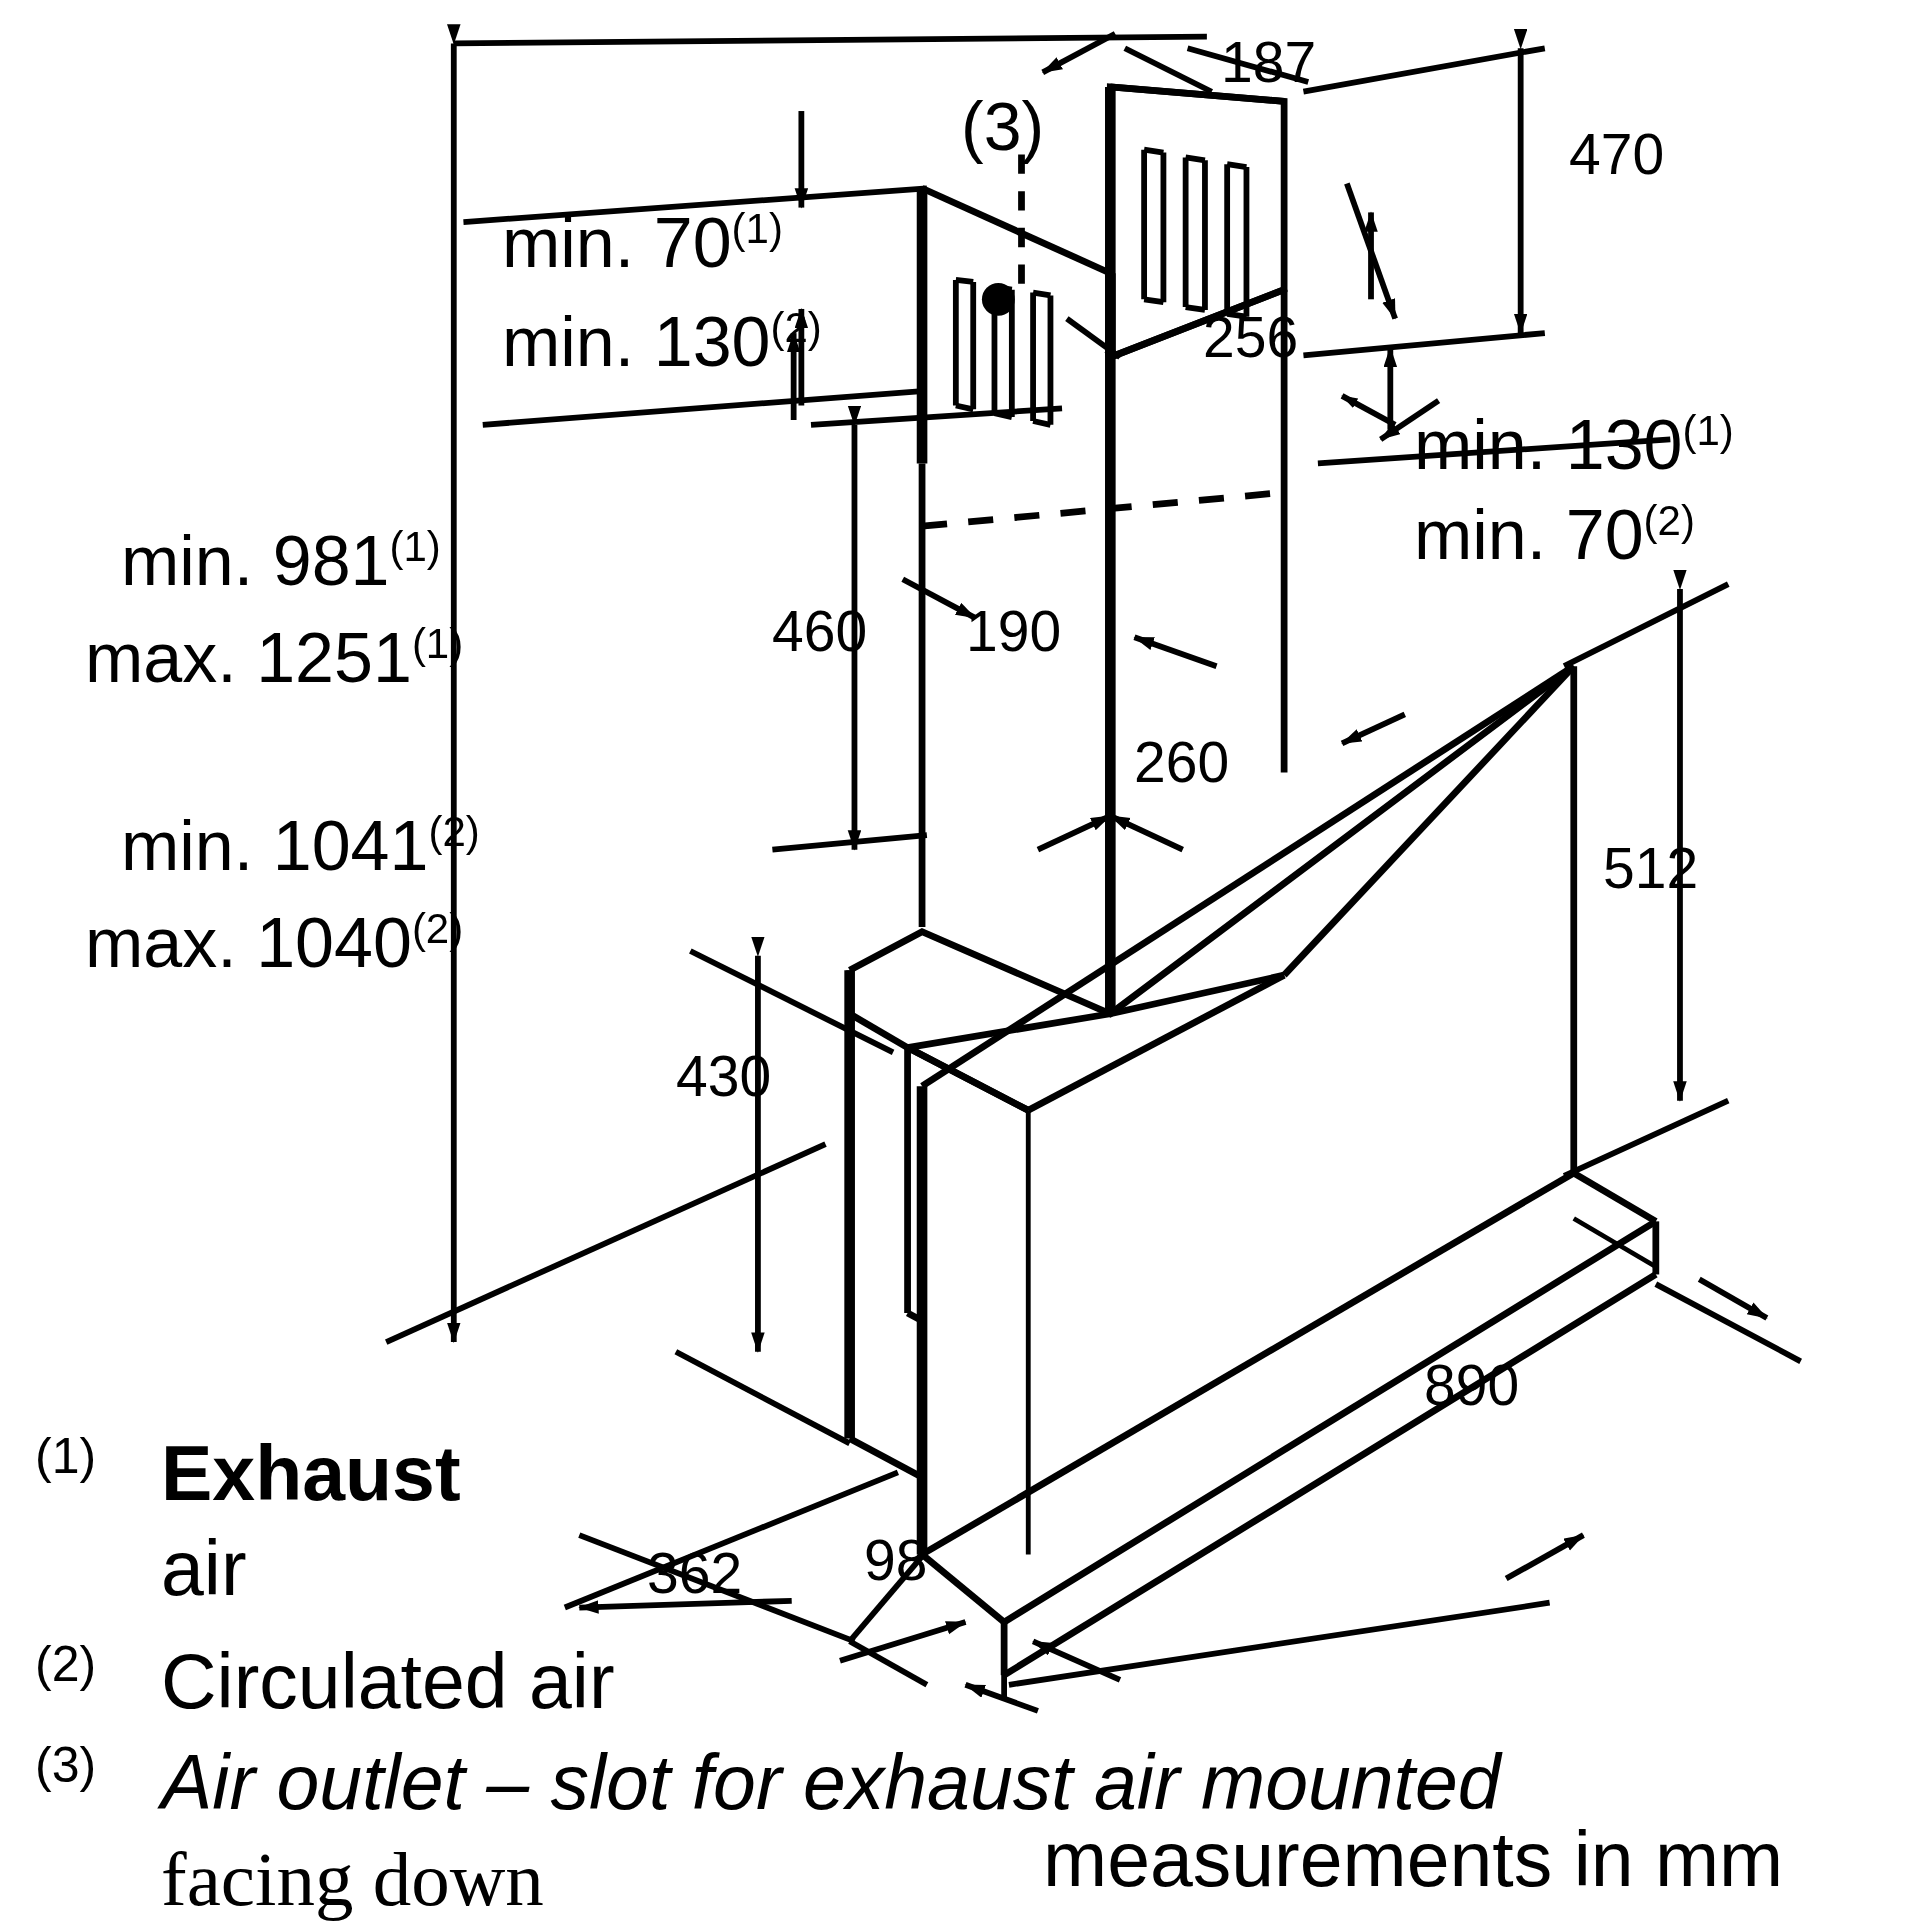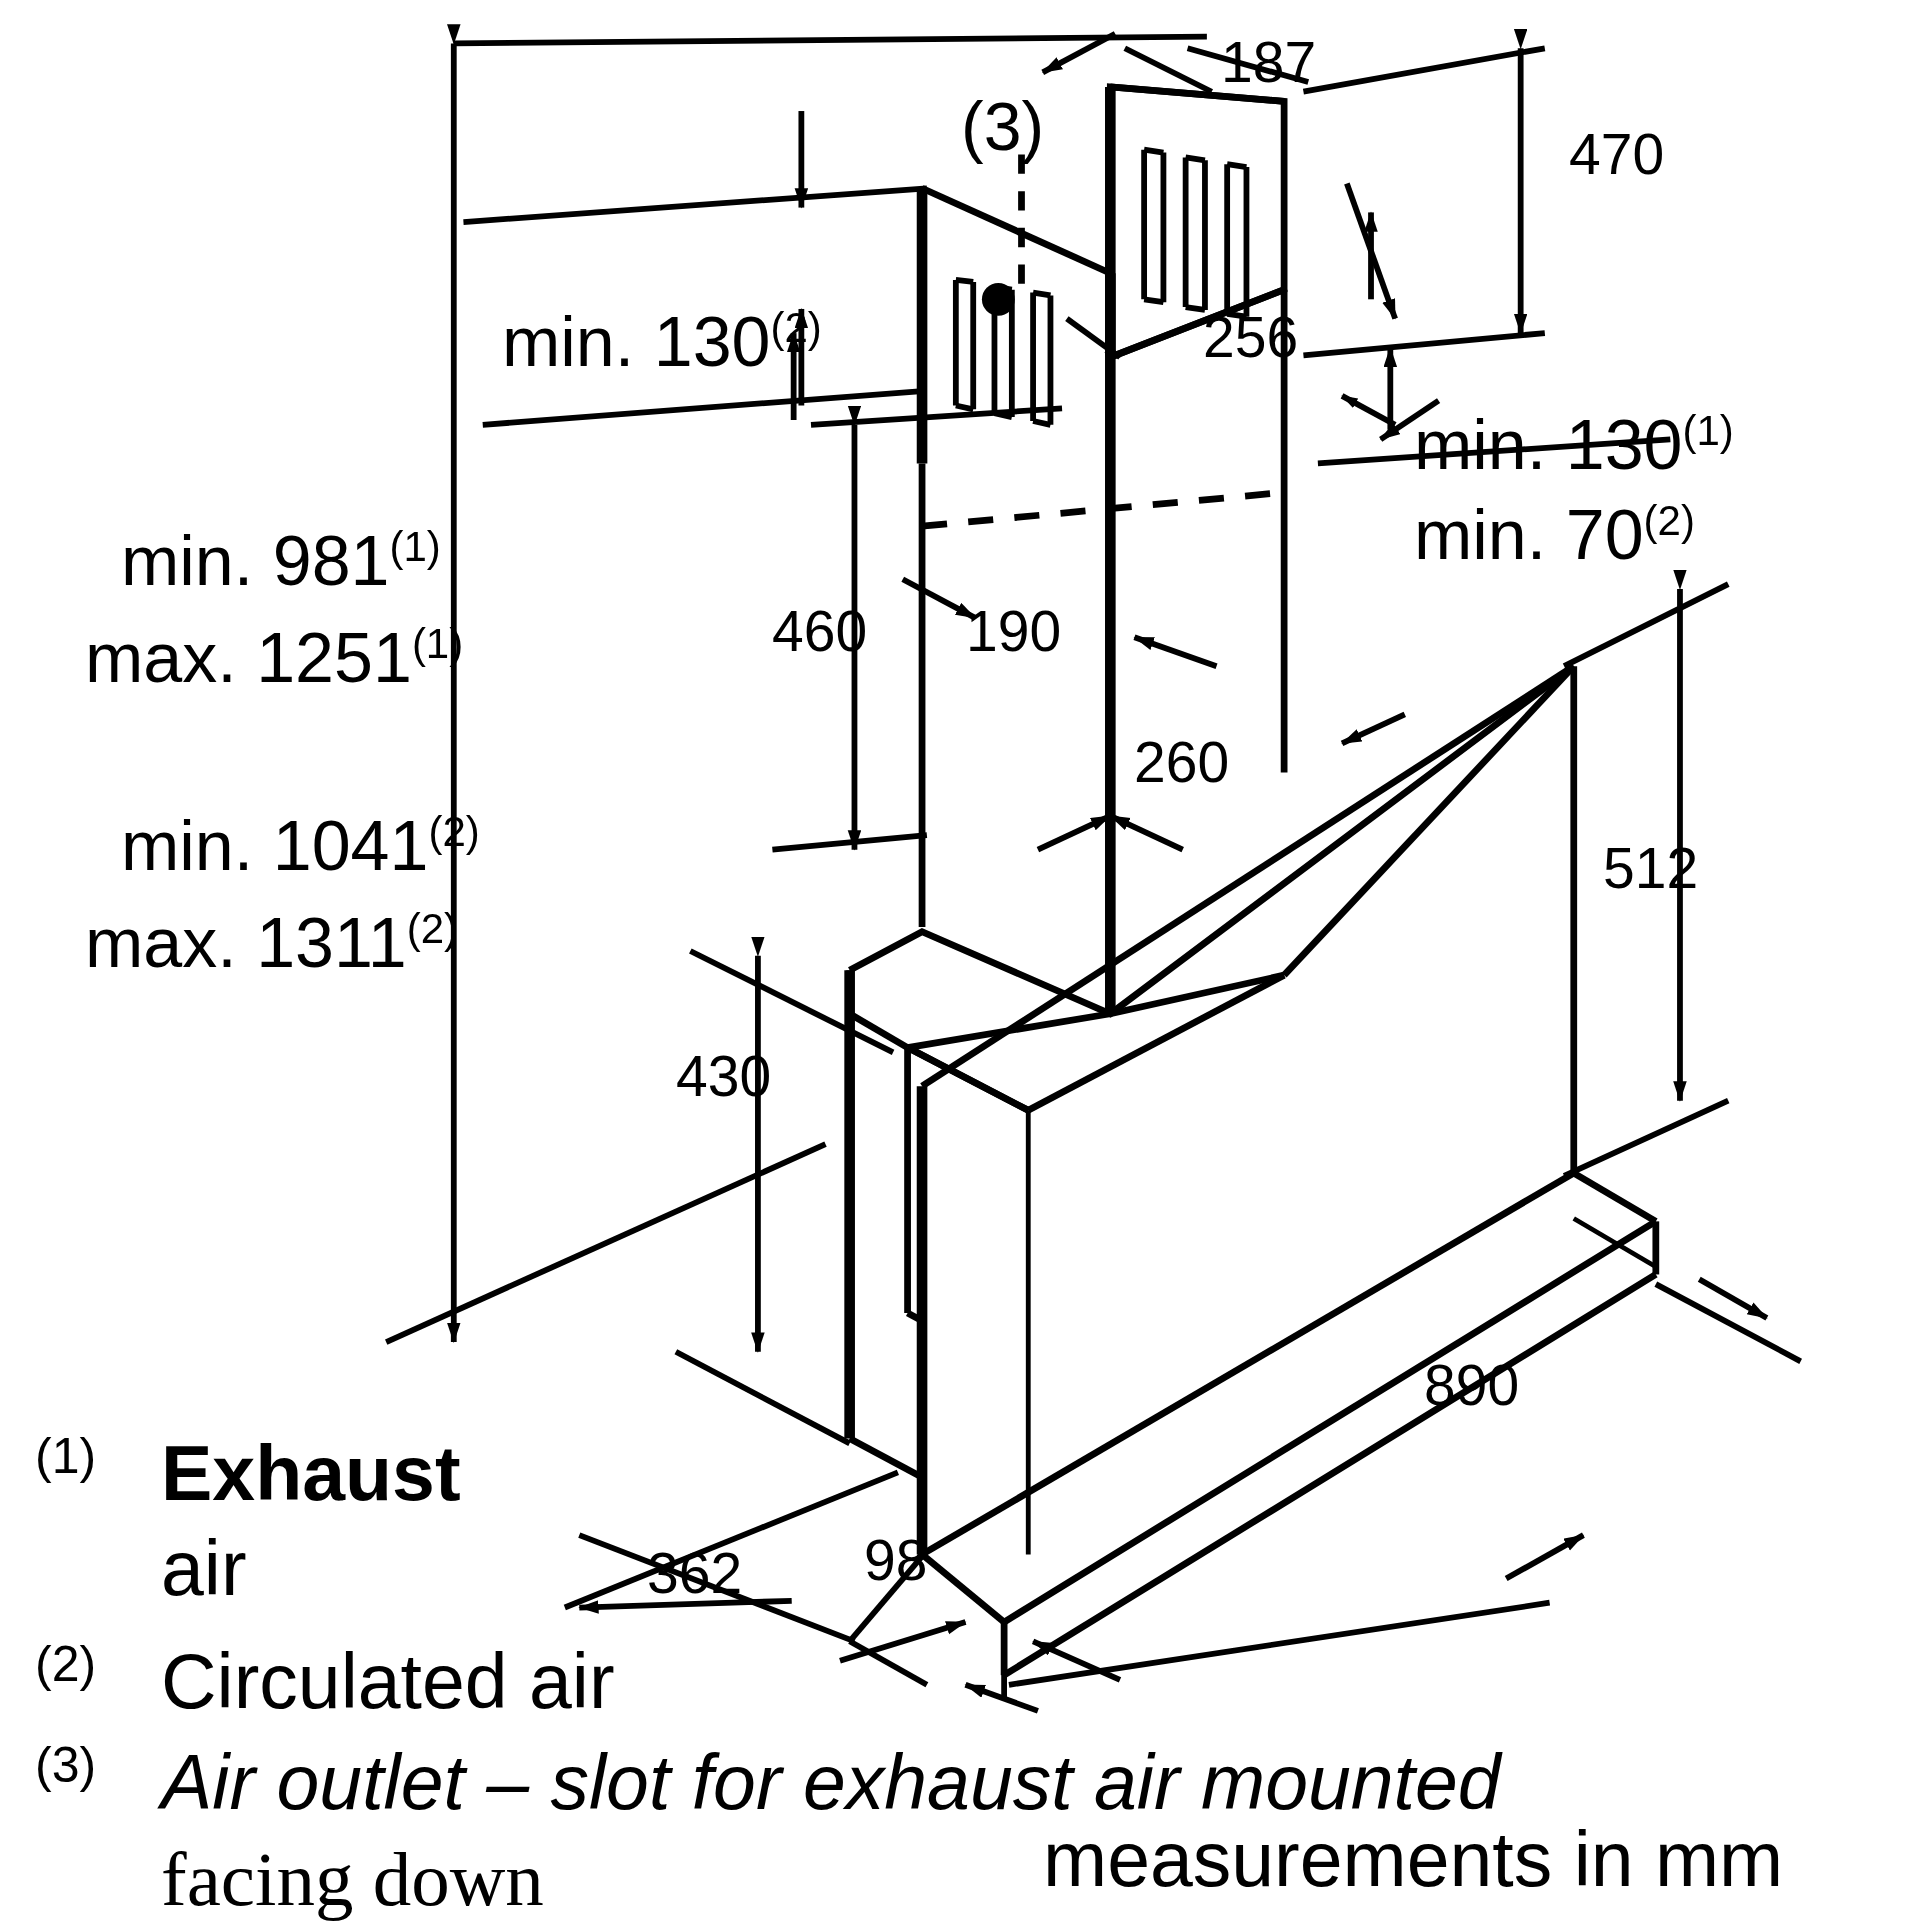--- a/index.html
+++ b/index.html
@@ -176,20 +176,21 @@
       <path d="M1160,1740 L1070,1700" marker-end="url(#ah)"></path>
       <path d="M955,1612 L880,1700"></path>
       <path d="M1040,1690 L1040,1760"></path>
     </g>
 
     <g fill="none" stroke="#000" stroke-width="7" stroke-dasharray="20 18">
       <path d="M1058,160 L1058,310"></path>
     </g>
   </svg>
 
+  <div class="lbl minmax" style="left:502px; top:208px;"><span>min. </span><span>70</span><span class="sup">(1)</span></div>
 
   <div class="lbl minmax" style="left:502px; top:307px;"><span>min. </span><span>130</span><span class="sup">(2)</span></div>
 
   <div class="lbl mkr" style="left:961px; top:92px; font-size:68px;">(3)</div>
 
   <div class="lbl dim" style="left:1221px; top:34px;">187</div>
 
   <div class="lbl dim" style="left:1569px; top:126px;">470</div>
 
   <div class="lbl dim" style="left:1190px; top:309px;margin-left:13px;">256</div>
@@ -197,21 +198,21 @@
   <div class="lbl minmax" style="left:1414px; top:410px;"><span>min. </span><span>130</span><span class="sup">(1)</span></div>
 
   <div class="lbl minmax" style="left:1414px; top:500px;"><span>min. </span><span>70</span><span class="sup">(2)</span></div>
 
   <div class="lbl minmax" style="left:121px; top:526px;"><span>min. </span><span>981</span><span class="sup">(1)</span></div>
 
   <div class="lbl minmax" style="left:85px; top:623px;"><span>max. </span><span>1251</span><span class="sup">(1)</span></div>
 
   <div class="lbl minmax" style="left:121px; top:811px;"><span>min. </span><span>1041</span><span class="sup">(2)</span></div>
 
-  <div class="lbl minmax" style="left:85px; top:908px;"><span>max. </span><span>1311</span><span class="sup">(2)</span></div>
+  <div class="lbl minmax" style="left:85px; top:908px;"><span>max. </span><span>1040</span><span class="sup">(2)</span></div>
 
   <div class="lbl dim" style="left:772px; top:603px;">460</div>
 
   <div class="lbl dim" style="left:966px; top:603px;">190</div>
 
   <div class="lbl dim" style="left:1134px; top:734px;">260</div>
 
   <div class="lbl dim" style="left:1603px; top:816px;margin-top:24px;">512</div>
 
   <div class="lbl dim" style="left:676px; top:1048px;">430</div>

